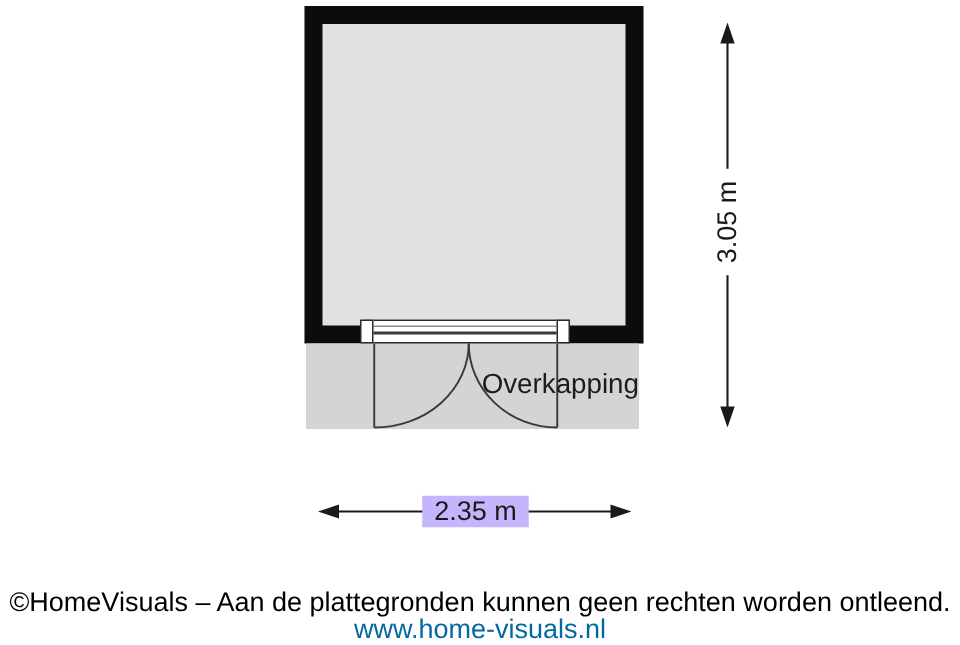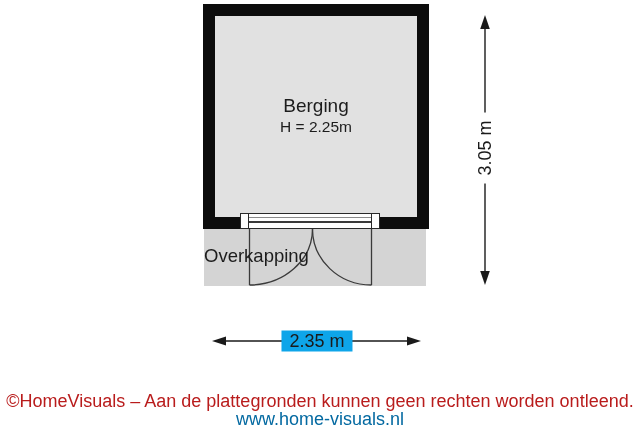--- a/index.html
+++ b/index.html
@@ -22,21 +22,21 @@
   }
   .room-name{font-size:19px;line-height:21px;}
   .room-height{font-size:15.5px;line-height:19px;margin-top:1px;}
 
   
   #canopy{
     left:204px;top:229px;width:222px;height:57px;
     background:var(--canopy-fill,#d4d4d4);
   }
   #canopy-label{
-    left:204px;top:245px;width:222px;text-align:left;
+    left:204px;top:245px;width:222px;text-align:right;
     font-size:18.5px;color:#1c1c1c;
   }
 
   
   #sill{
     left:242px;top:213px;width:138px;height:16px;
     box-sizing:border-box;background:#ffffff;
     border-top:1.5px solid #2a2a2a;border-bottom:1.5px solid #2a2a2a;
   }
   .sill-line-a{position:absolute;left:0;top:3px;width:100%;height:1px;background:#8a8a8a;}
@@ -56,37 +56,33 @@
   .dim-fill{fill:var(--line,#1a1a1a);}
   .door-stroke{stroke:#3a3a3a;stroke-width:1.3;fill:none;}
 
   
   #vdim-label{
     left:485px;top:148px;transform:translate(-50%,-50%) rotate(-90deg);
     background:#ffffff;padding:2px 8px;font-size:18px;color:#1a1a1a;white-space:nowrap;
   }
   #hdim-label{
     left:317px;top:341px;transform:translate(-50%,-50%);
-    background:#0ea5e9;padding:0 8px;font-size:18px;color:#1a1a1a;white-space:nowrap;
+    background:#c4b5fd;padding:0 8px;font-size:18px;color:#1a1a1a;white-space:nowrap;
   }
 
   
-  #footer-line1{left:0;top:391px;width:640px;text-align:center;font-size:18px;color:#b91c1c;white-space:nowrap;}
+  #footer-line1{left:0;top:391px;width:640px;text-align:center;font-size:18px;color:#000000;white-space:nowrap;}
   #footer-line2{left:0;top:409px;width:640px;text-align:center;font-size:18px;color:#0369a1;white-space:nowrap;}
 </style>
 </head>
 <body>
 
 <div id="canvas">
 
   <div id="room" class="abs"></div>
-  <div id="room-labels" class="abs">
-    <div class="room-name">Berging</div>
-    <div class="room-height">H = 2.25m</div>
-  </div>
 
   <div id="canopy" class="abs"></div>
 
   <div id="sill" class="abs">
     <div class="sill-line-a"></div>
     <div class="sill-line-b"></div>
   </div>
   <div id="post-left" class="post"></div>
   <div id="post-right" class="post"></div>
 

